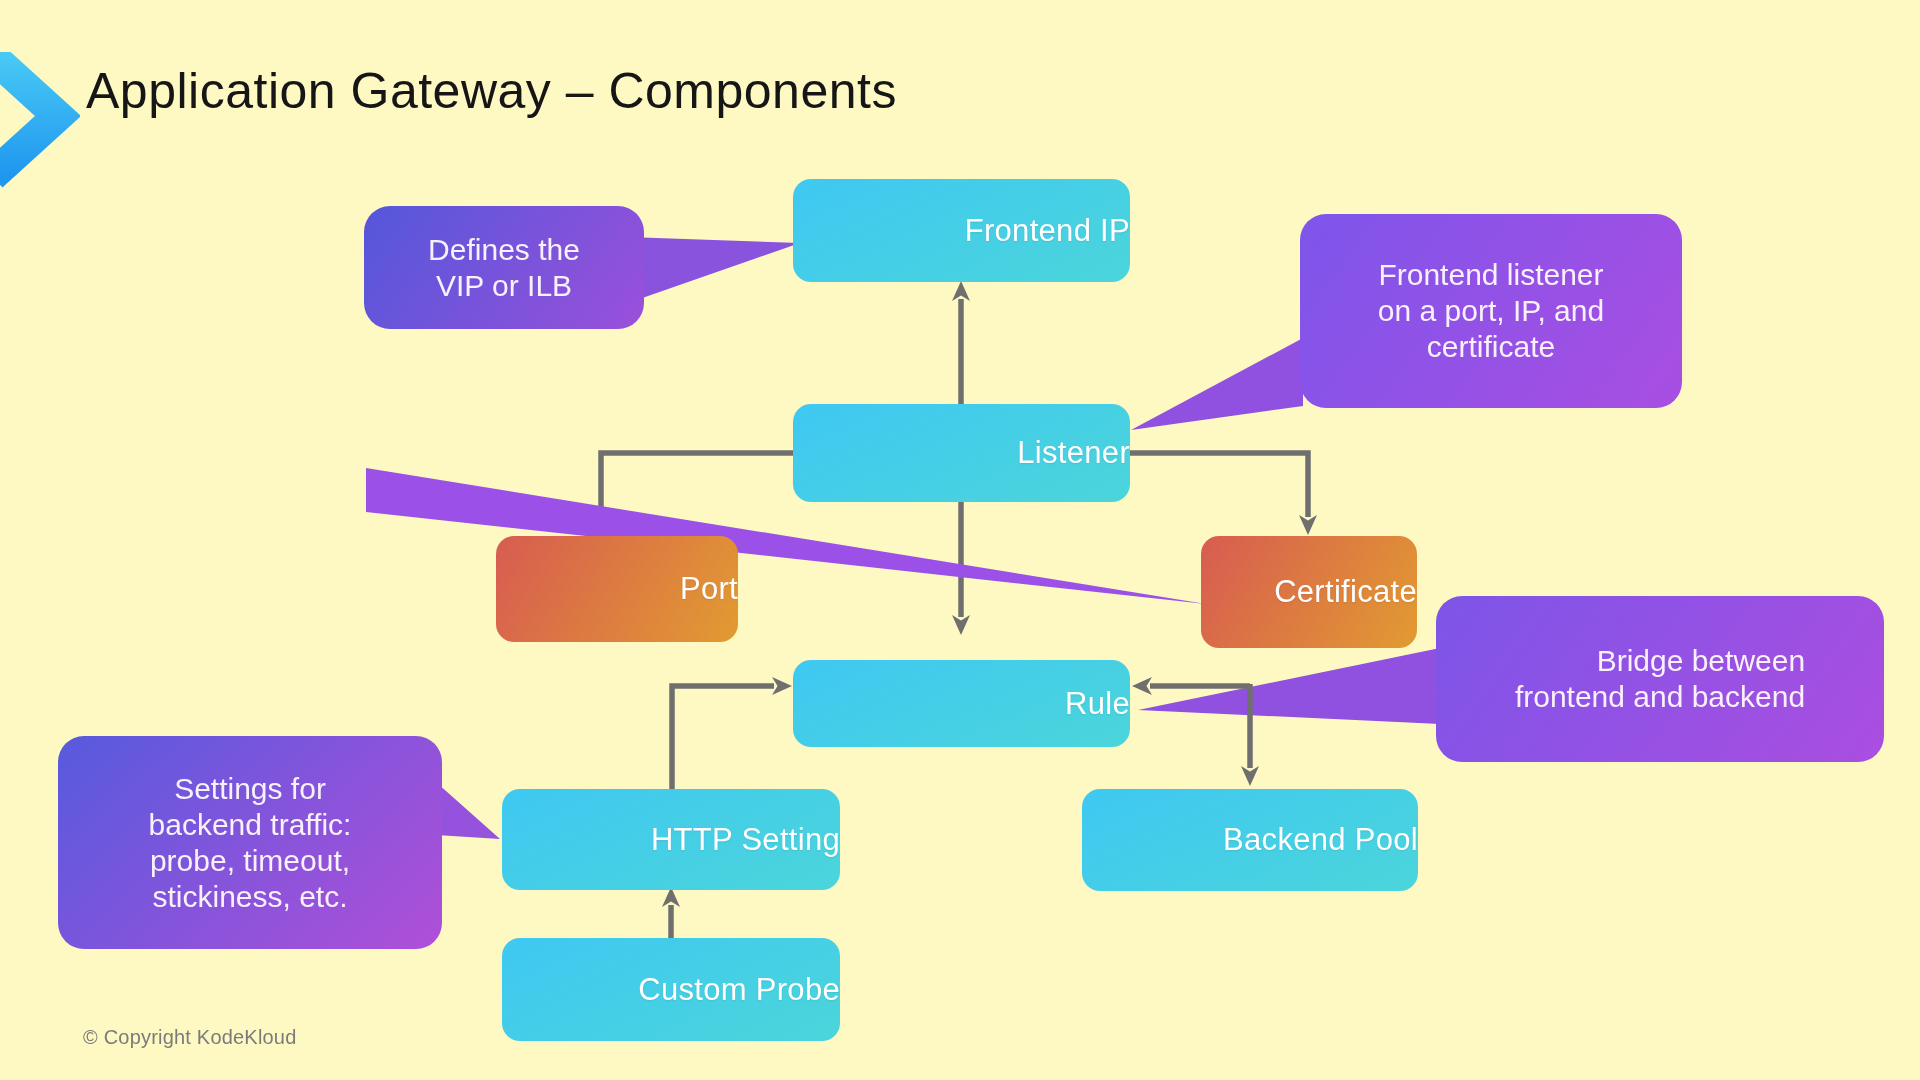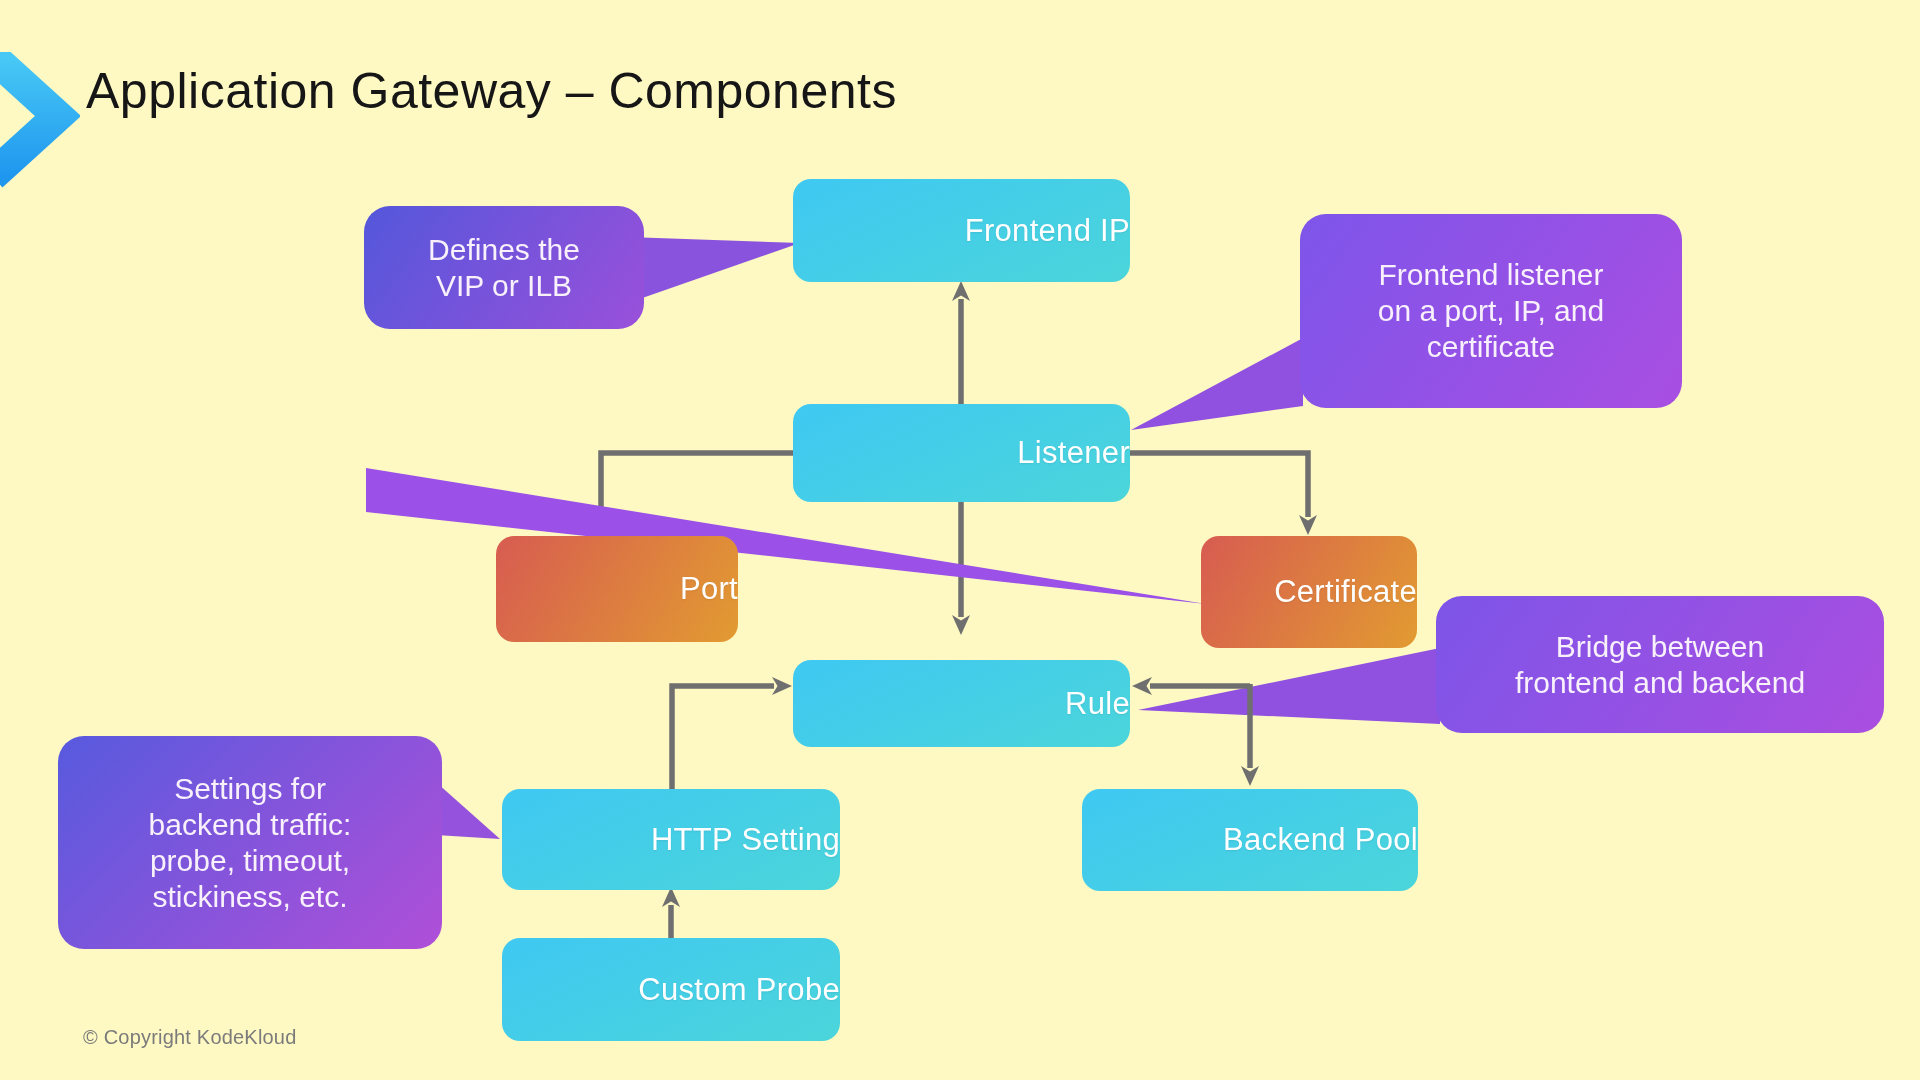--- a/index.html
+++ b/index.html
@@ -45,21 +45,21 @@
   .n-rule        {left:793px;top:636px;width:337px;height:87px;margin-top:24px;}
   .n-port        {left:496px;top:536px;width:242px;height:106px;}
   .n-certificate {left:1201px;top:536px;width:216px;height:112px;}
   .n-http-setting{left:502px;top:789px;width:338px;height:101px;}
   .n-custom-probe{left:502px;top:938px;width:338px;height:103px;}
   .n-backend-pool{left:1082px;top:789px;width:336px;height:102px;}
   
   .k-defines {left:364px;top:206px;width:280px;height:123px;}
   .k-listener{left:1300px;top:214px;width:382px;height:194px;}
   .k-ssl     {left:71px;top:394px;width:299px;height:131px;}
-  .k-bridge  {left:1436px;top:596px;width:448px;height:137px;}
+  .k-bridge  {left:1436px;top:596px;width:448px;height:166px;text-align:right;}
   .k-settings{left:58px;top:736px;width:384px;height:213px;}
   .copyright{
     position:absolute;left:83px;top:1026px;z-index:3;
     font-size:20px;color:#7b7b7b;letter-spacing:0.2px;
   }
 </style>
 </head>
 <body>
 
 <div class="slide">

